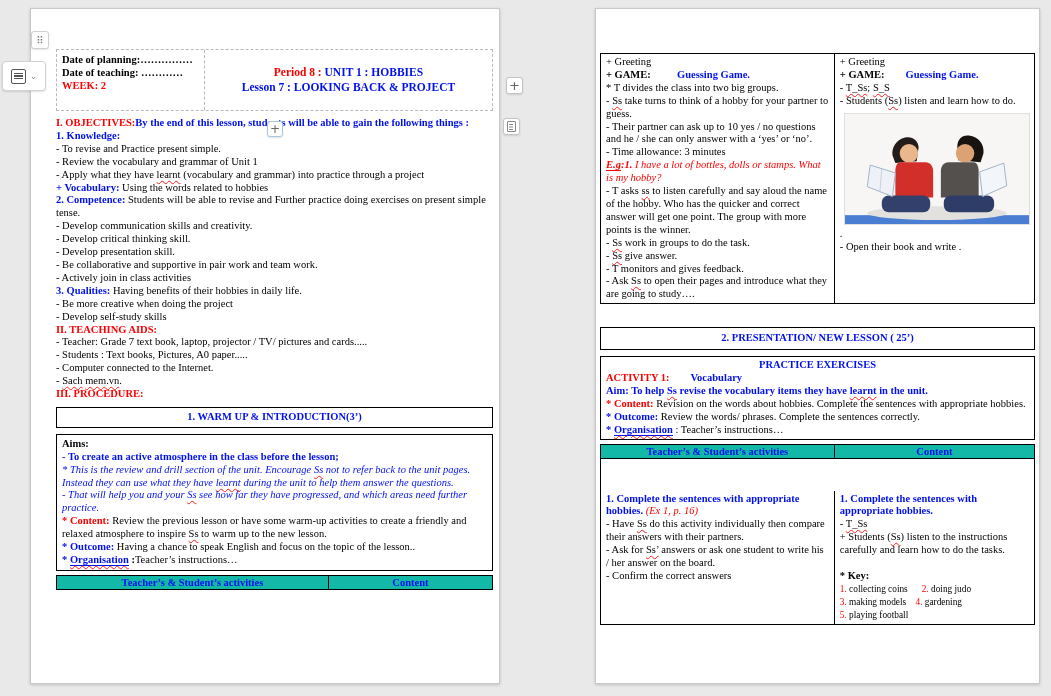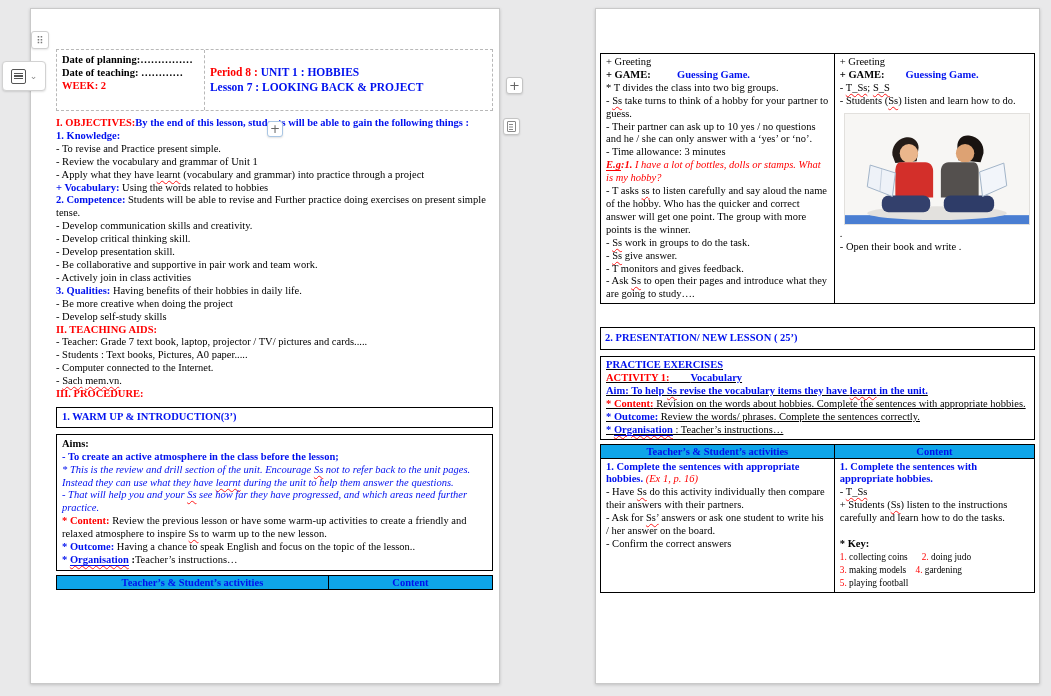--- a/index.html
+++ b/index.html
@@ -12,50 +12,50 @@
   .page-right { left:595px; width:445px; padding:44px 4px 0 4px; }
 
   .para { line-height:1.23; white-space:pre-wrap; min-height:12px; }
   .b{font-weight:bold} .i{font-style:italic}
   .red{color:#fe0000} .blue{color:#0011ee}
   .u{border-bottom:1px solid currentColor}
   .sq{ text-decoration-line:underline; text-decoration-style:wavy; text-decoration-color:#ff1a1a;
        text-decoration-thickness:1px; text-underline-offset:2px; }
   .small{font-size:9.3px}
   .hdr{font-size:11.5px}
-  .center{text-align:left}
+  .center{text-align:center}
 
   .header-table { display:flex; border:1px dashed #b8b8b8; margin-bottom:6px; min-height:62px; }
   .hcell { padding:4px 5px; }
   .hcell-left  { width:34%; border-right:1px dashed #b8b8b8; }
   .hcell-right { width:66%; display:flex; flex-direction:column; justify-content:center; }
 
   .box { border:1px solid #000; padding:3px 5px; }
   .warmup-box { margin-top:6px; }
   .aims-box   { margin-top:6px; }
 
-  .thead { display:flex; background:#0ea5e9; border:1px solid #000;font-family:Liberation Serif, serif; }
+  .thead { display:flex; background:#14b8a6; border:1px solid #000;font-family:Liberation Serif, serif; }
   .th { font-weight:bold; color:#0011ee; text-align:center; padding:1px 2px; }
   .left-thead { margin-top:4px; }
   .left-thead .th:first-child { width:62.5%; border-right:1px solid #000; }
   .left-thead .th:last-child  { width:37.5%; }
 
   .ttable { display:flex; border:1px solid #000; }
   .tcell { padding:2px 5px; }
   .main-table .tcell:first-child { width:54%; border-right:1px solid #000; }
   .main-table .tcell:last-child  { width:46%; }
 
   .presentation-box { margin-top:23px; padding:4px; }
-  .practice-box { margin-top:6px; padding:2px 5px;text-decoration:underline; }
+  .practice-box { margin-top:6px; padding:2px 5px; }
 
   .ptable { margin-top:4px; border:1px solid #000; }
   .ptable .thead { border:none; border-bottom:1px solid #000; }
   .ptable .thead .th:first-child { width:54%; border-right:1px solid #000; }
   .ptable .thead .th:last-child  { width:46%; }
-  .ptable .trow { display:flex; }
+  .ptable .trow { display:flex;margin-top:32px; }
   .ptable .trow .tcell:first-child { width:54%; border-right:1px solid #000; }
   .ptable .trow .tcell:last-child  { width:46%; }
 
   .photo { margin:5px 0 3px 4px; width:186px; height:112px; border:1px solid #e2e0dd; }
   .photo svg { display:block; width:100%; height:100%; }
 
   .float-btn { position:absolute; display:flex; align-items:center; justify-content:center;
                background:#fff; border:1px solid #c4c4c4; border-radius:3px; color:#666;
                font-family:"DejaVu Sans",sans-serif; cursor:pointer; box-shadow:0 1px 2px rgba(0,0,0,.12); }
   .plus-right  { left:506px; top:77px;  width:17px; height:17px; font-size:13px; }

